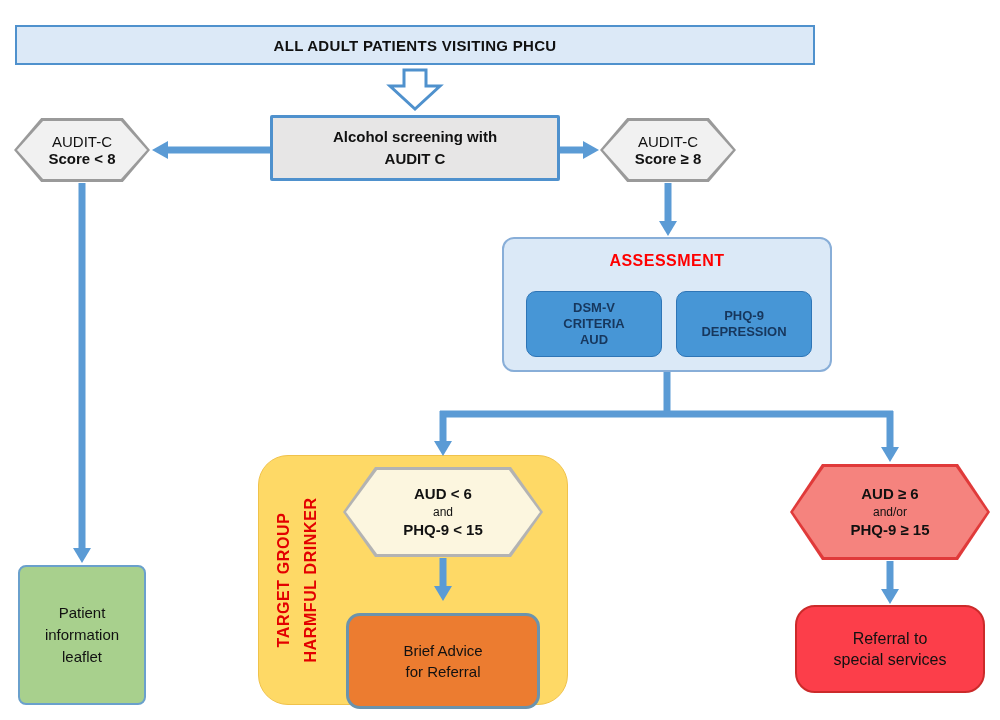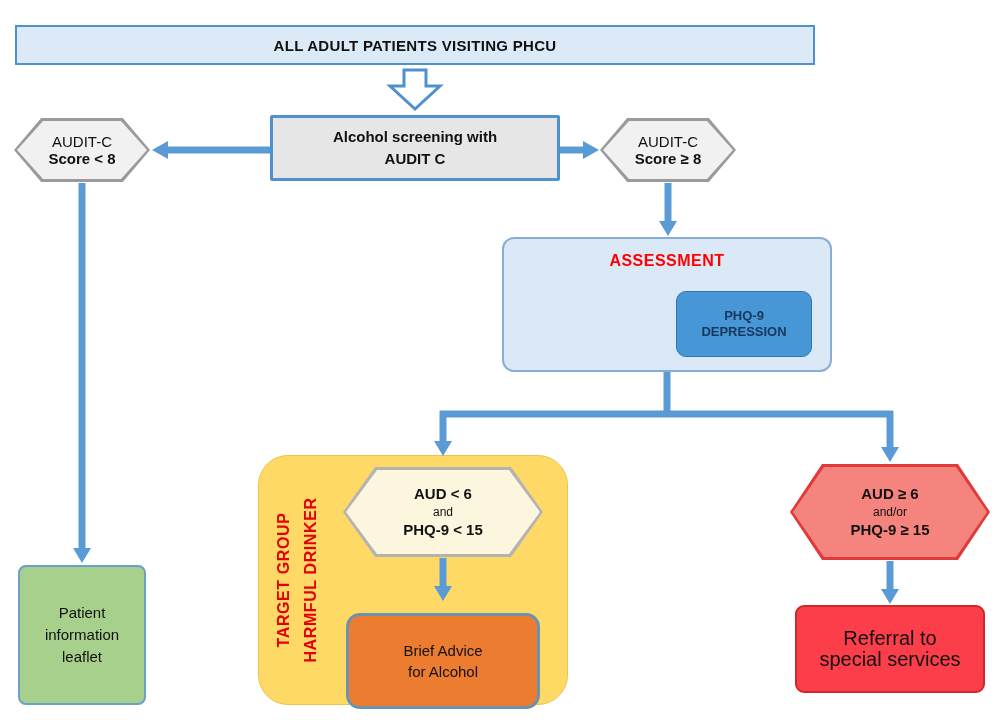--- a/index.html
+++ b/index.html
@@ -63,22 +63,22 @@
     line-height:27px; letter-spacing:.6px;
   }
 
   .orangebox {
     left:346px; top:600px; width:194px; height:96px;
     background:#ec7c30; border:3px solid #6b93ad; border-radius:14px;
     font-size:15px; line-height:21px;margin-top:13px;
   }
   .redbox {
     left:795px; top:605px; width:190px; height:88px;
-    background:#fc3e4a; border:2px solid #cc2a2a; border-radius:9px;
-    font-size:20px; line-height:21px;
+    background:#fc3e4a; border:2px solid #cc2a2a; border-radius:20px;
+    font-size:16px; line-height:21px;
   }
   .greenbox {
     left:18px; top:565px; width:128px; height:140px;
     background:#a8d08d; border:2px solid #6aa0cc; border-radius:8px;
     font-size:15px; line-height:22px;
   }
 
   #arrows { position:absolute; left:0; top:0; z-index:10; pointer-events:none; }
 </style>
 </head>
@@ -108,20 +108,25 @@
     <div class="hx-b"></div>
     <div class="hx-f"></div>
     <div class="hx-t">
       <span class="l1">AUDIT-C</span>
       <span class="l2">Score ≥ 8</span>
     </div>
   </div>
 
   <div class="node assessment">
     <div class="title">ASSESSMENT</div>
+    <div class="subbox dsm">
+      <span>DSM-V</span>
+      <span>CRITERIA</span>
+      <span>AUD</span>
+    </div>
     <div class="subbox phq">
       <span>PHQ-9</span>
       <span>DEPRESSION</span>
     </div>
   </div>
 
   <div class="yellowgroup"></div>
   <div class="vlabel">
     <div>TARGET GROUP</div>
     <div>HARMFUL DRINKER</div>
@@ -132,21 +137,21 @@
     <div class="hx-f"></div>
     <div class="hx-t">
       <span class="l1">AUD &lt; 6</span>
       <span class="lmid">and</span>
       <span class="l3">PHQ-9 &lt; 15</span>
     </div>
   </div>
 
   <div class="node orangebox">
     <span>Brief Advice</span>
-    <span>for Alcohol</span>
+    <span>for Referral</span>
   </div>
 
   <div class="hex big pink" style="left:790px; top:464px; width:200px; height:96px;">
     <div class="hx-b"></div>
     <div class="hx-f"></div>
     <div class="hx-t">
       <span class="l1">AUD ≥ 6</span>
       <span class="lmid">and/or</span>
       <span class="l3">PHQ-9 ≥ 15</span>
     </div>

